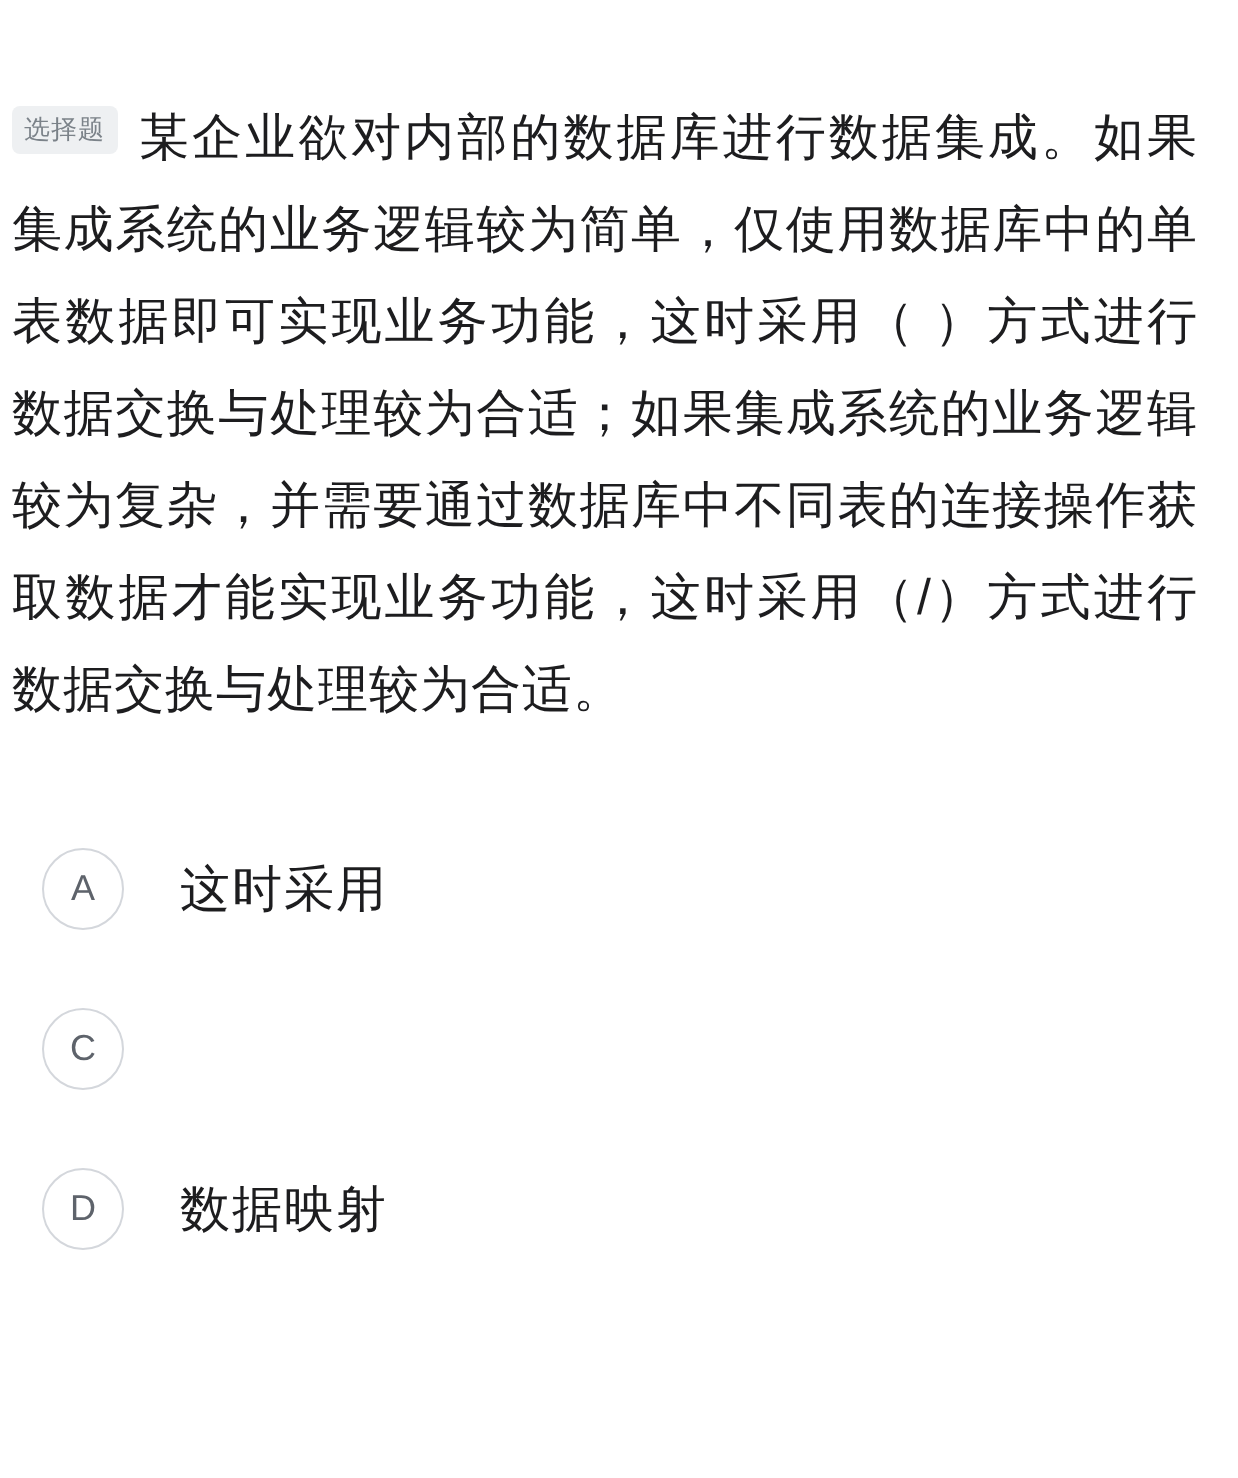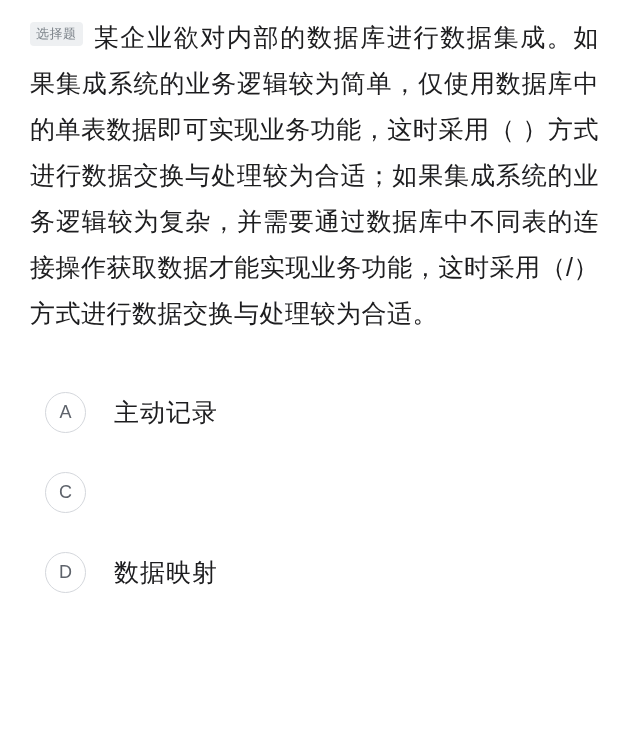--- a/index.html
+++ b/index.html
@@ -12,21 +12,22 @@
     background: #ffffff;
     font-family: "Liberation Sans", sans-serif;
     color: #1a1a1a;
     overflow: hidden;
   }
   .page {
     position: relative;
     width: 619px;
     height: 522px;
     box-sizing: border-box;
-    padding: 14px 20px 0 30px;
+    padding: 14px 20px 0 6px;
+    margin-top: 32px;
   }
   
   .question {
     font-size: 25px;
     line-height: 46px;
     letter-spacing: 0.5px;
     color: #1d1d1f;
     text-align: justify;
     text-justify: inter-character;
   }
@@ -89,21 +90,21 @@
 <div class="page">
 
   <div class="question">
     <span class="tag">选择题</span><span>某企业欲对内部的数据库进行数据集成。如果集成系统的业务逻辑较为简单，仅使用数据库中的单表数据即可实现业务功能，这时采用（ ）方式进行数据交换与处理较为合适；如果集成系统的业务逻辑较为复杂，并需要通过数据库中不同表的连接操作获取数据才能实现业务功能，这时采用（/）方式进行数据交换与处理较为合适。</span>
   </div>
 
   <div class="options">
 
     <div class="option">
       <span class="bullet">A</span>
-      <span class="opt-text">主动记录</span>
+      <span class="opt-text">这时采用</span>
     </div>
 
 
     <div class="option">
       <span class="bullet">C</span>
     </div>
 
     <div class="option">
       <span class="bullet">D</span>
       <span class="opt-text">数据映射</span>

